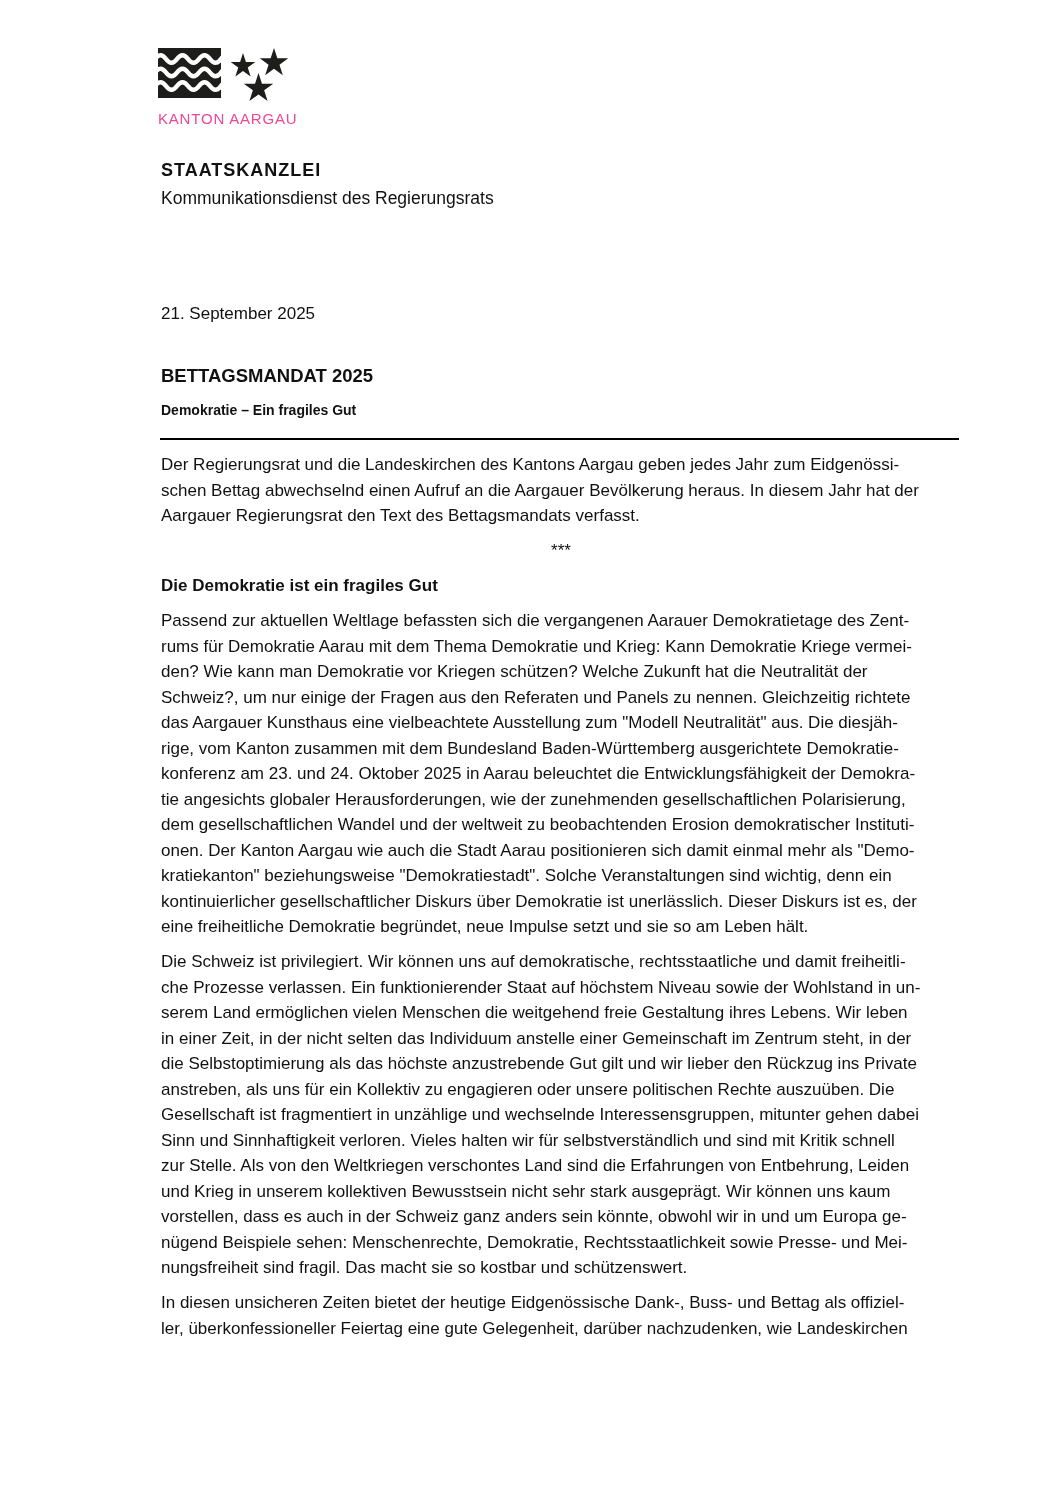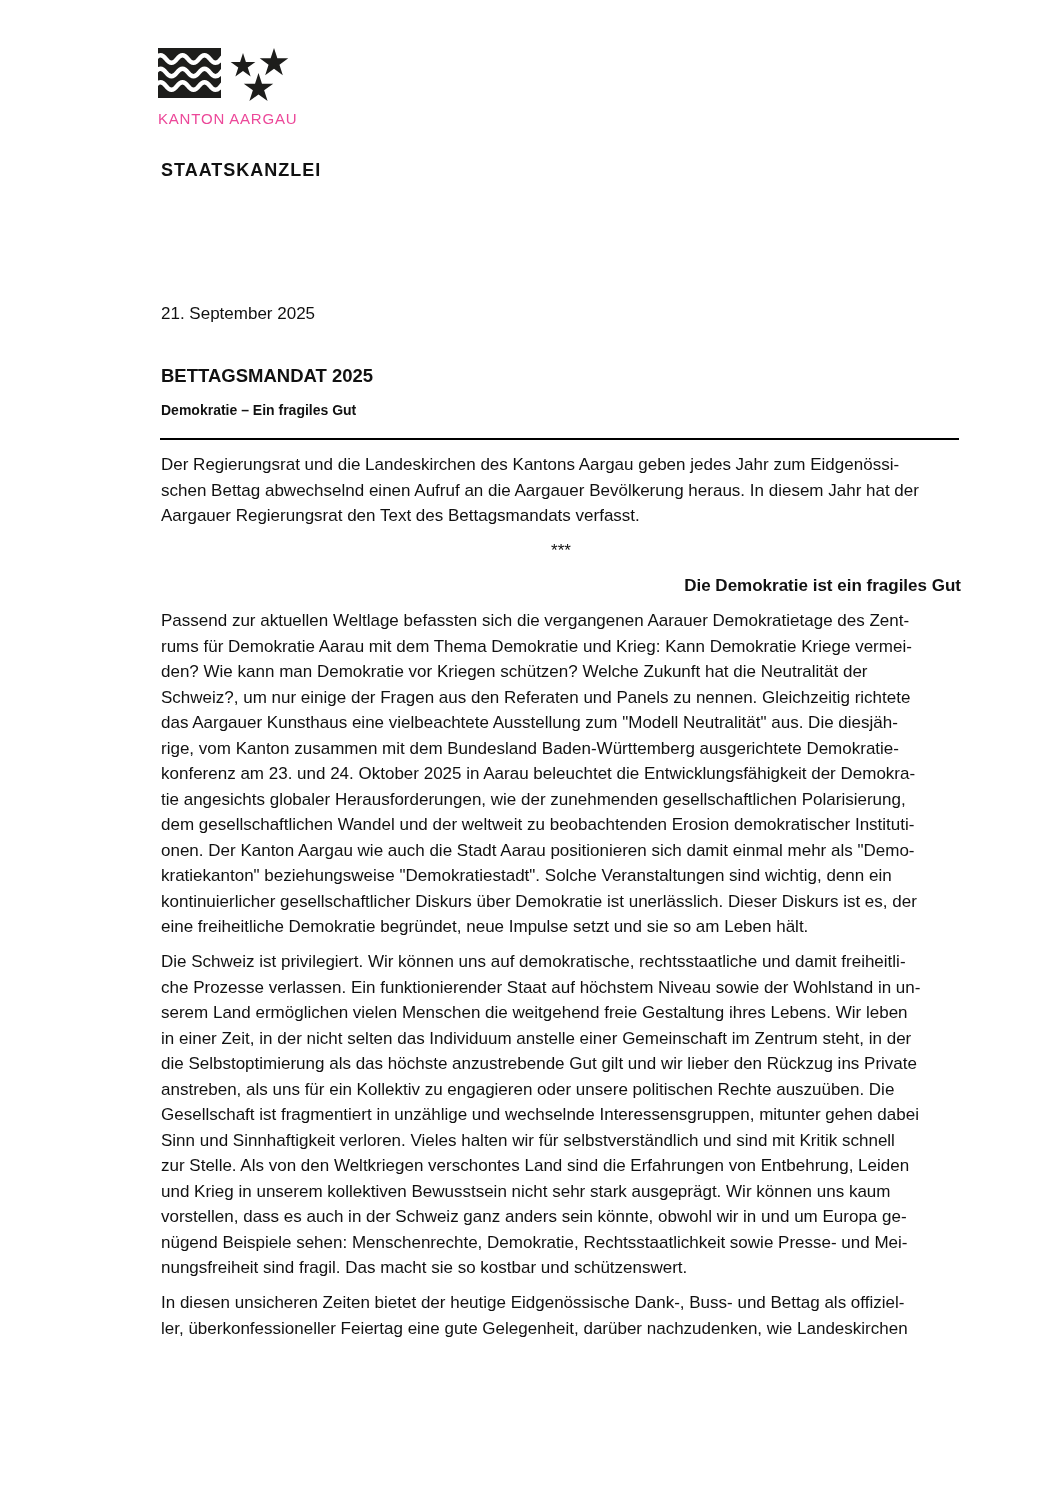--- a/index.html
+++ b/index.html
@@ -53,21 +53,20 @@
   .body p {
     margin: 0 0 9.5px 0;
     font-size: 17px;
     line-height: 25.5px;
     white-space: pre-line;
   }
   .separator { text-align: center; }
   .section-heading {
     font-weight: bold;
     margin: 7px 0 9.5px 0 !important;
-    text-align: right;
   }
 </style>
 </head>
 <body>
 
 <div class="page">
 
   <div class="logo">
     <svg width="140" height="58" viewBox="0 0 140 58">
       <defs>
@@ -84,20 +83,21 @@
       <g fill="#1d1d1b">
         <polygon transform="translate(85,18) scale(13)" points="0,-1 0.2245,-0.309 0.951,-0.309 0.3633,0.118 0.5878,0.809 0,0.382 -0.5878,0.809 -0.3633,0.118 -0.951,-0.309 -0.2245,-0.309"></polygon>
         <polygon transform="translate(116,15) scale(15)" points="0,-1 0.2245,-0.309 0.951,-0.309 0.3633,0.118 0.5878,0.809 0,0.382 -0.5878,0.809 -0.3633,0.118 -0.951,-0.309 -0.2245,-0.309"></polygon>
         <polygon transform="translate(100.5,40.5) scale(15.5)" points="0,-1 0.2245,-0.309 0.951,-0.309 0.3633,0.118 0.5878,0.809 0,0.382 -0.5878,0.809 -0.3633,0.118 -0.951,-0.309 -0.2245,-0.309"></polygon>
       </g>
     </svg>
     <div class="brand-text">KANTON AARGAU</div>
   </div>
 
   <div class="org">STAATSKANZLEI</div>
+  <div class="dept">Kommunikationsdienst des Regierungsrats</div>
 
   <div class="date">21. September 2025</div>
 
   <div class="doc-title">BETTAGSMANDAT 2025</div>
   <div class="doc-subtitle">Demokratie – Ein fragiles Gut</div>
 
   <div class="rule"></div>
 
   <div class="body">
     <p>Der Regierungsrat und die Landeskirchen des Kantons Aargau geben jedes Jahr zum Eidgenössi-

